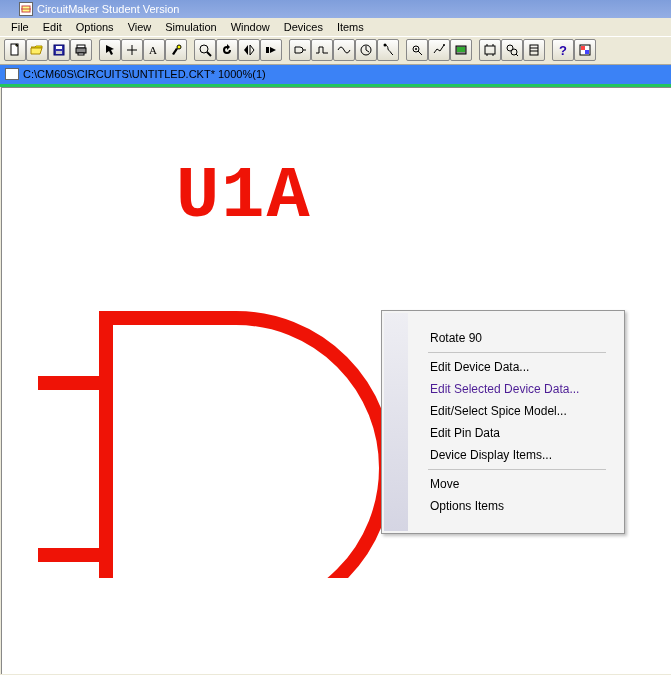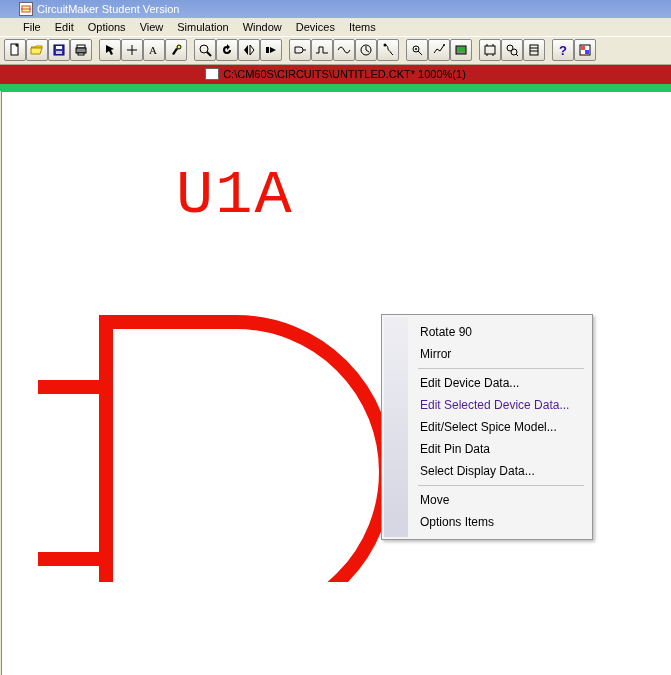--- a/index.html
+++ b/index.html
@@ -27,21 +27,21 @@
     margin-right: 4px;
     background: #fff;
     border:1px solid #666;
     display:flex; align-items:center; justify-content:center;
   }
   .app-icon svg { width: 10px; height:10px;}
   
   .menubar {
     background: #ece9d8;
     display: flex;
-    padding: 2px 16px;
+    padding: 2px 4px;
     font-size: 11px;
   }
   .menubar .menu-item {
     padding: 1px 7px;
     cursor: default;
   }
   
   .toolbar {
     background: #ece9d8;
     border-top: 1px solid #fff;
@@ -56,28 +56,27 @@
     width: 22px; height:22px;
     border:1px solid #888;
     background: linear-gradient(#fdfdfd,#e2dfd0);
     display:flex; align-items:center; justify-content:center;
     cursor:default;
     border-radius:2px;
   }
   .tool-btn svg { width:14px; height:14px; }
   
   .docbar {
-    background: #b91c1c;
+    background: #3b82f6;
     padding: 3px 5px 4px 5px;
     display:flex;
     align-items:center;
     gap:4px;
-    border-bottom:7px solid #22c55e;
+    border-bottom:3px solid #22c55e;
     font-size:11px;
-    justify-content:center;
   }
   .doc-icon {
     width:14px;height:12px;
     background:#fff;border:1px solid #666;
     display:inline-block;
   }
   
   .canvas-area {
     background: #fff;
     width: 100%;
@@ -85,25 +84,25 @@
     position: relative;
     border-left:1px solid #888;
     border-top:1px solid #888;
     margin-left:1px;
   }
   
   .context-menu {
     position:absolute;
     left: 379px;
     top: 222px;
-    width: 212px;
+    width: 244px;
     background: #f4f4f4;
     border: 1px solid #979797;
     box-shadow: 2px 2px 3px rgba(0,0,0,0.25);
-    padding: 6px;
+    padding: 16px;
     font-size: 12px;
   }
   .ctx-icon-col {
     position:absolute;
     left:2px; top:2px; bottom:2px;
     width:24px;
     background: linear-gradient(#eeeef3,#d5d5e3);
   }
   .ctx-items { position:relative; }
   .ctx-item {
@@ -118,22 +117,22 @@
     margin: 3px 2px 3px 30px;
   }
   
   .gate {
     position:absolute;
     left: 34px;
     top: 70px;
   }
   .gate-label {
     font-family: "Courier New", monospace;
-    font-size: 62px;
-    font-weight: 400;
+    font-size: 72px;
+    font-weight: 700;
     color: #ef1306;
     position:absolute;
     left: 140px;
     top: -2px;
     letter-spacing: 2px;
   }
 </style>
 </head>
 <body>
 
@@ -345,25 +344,24 @@
         <line x1="2" y1="225" x2="70" y2="225"></line>
         <line x1="2" y1="397" x2="70" y2="397"></line>
       </g>
     </svg>
   </div>
 
   <div class="context-menu">
     <div class="ctx-icon-col"></div>
     <div class="ctx-items">
       <div class="ctx-item">Rotate 90</div>
-      <div class="ctx-item">Mirror</div>
       <div class="ctx-sep"></div>
       <div class="ctx-item">Edit Device Data...</div>
       <div class="ctx-item disabled">Edit Selected Device Data...</div>
       <div class="ctx-item">Edit/Select Spice Model...</div>
       <div class="ctx-item">Edit Pin Data</div>
-      <div class="ctx-item">Select Display Data...</div>
+      <div class="ctx-item">Device Display Items...</div>
       <div class="ctx-sep"></div>
       <div class="ctx-item">Move</div>
       <div class="ctx-item">Options Items</div>
     </div>
   </div>
 </div>
 
 </body></html>

